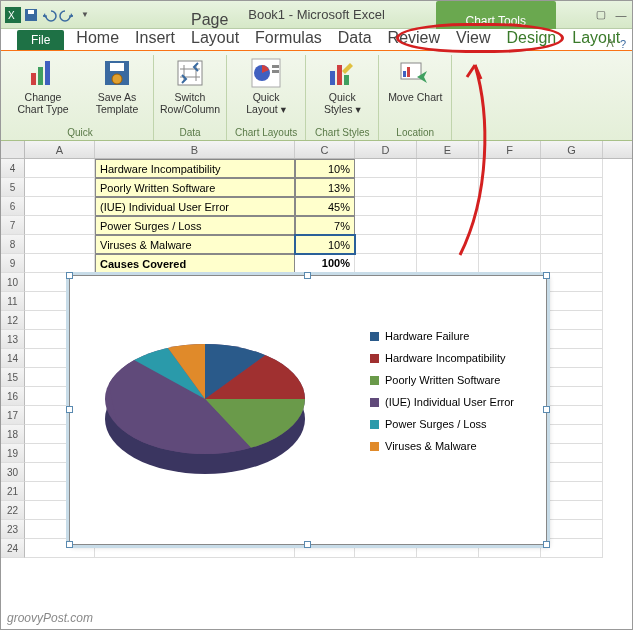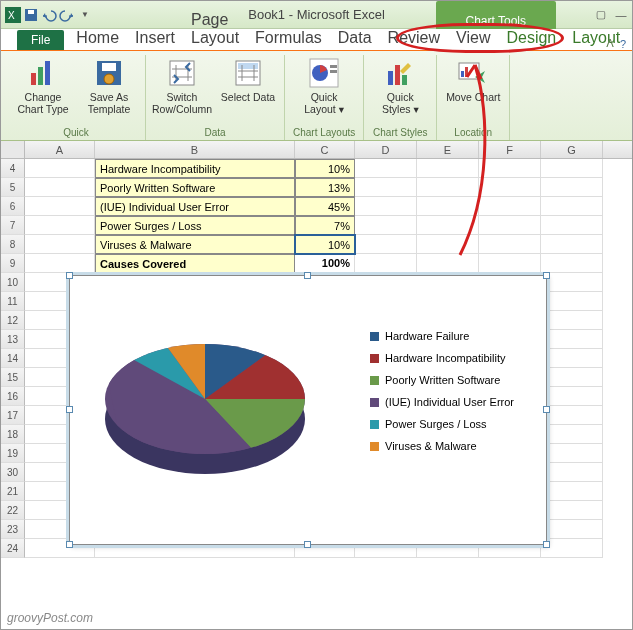--- a/index.html
+++ b/index.html
@@ -14,21 +14,21 @@
 .win-controls span { width: 14px; height: 14px; display: inline-flex; align-items: center; justify-content: center; color: #555; cursor: pointer; }
 
 .ribbon-tabs { height: 22px; background: #fff; display: flex; align-items: flex-end; padding-left: 16px; border-bottom: 1px solid #f97316; position: relative; }
 .file-tab { background: #1e7145; color: #fff; padding: 3px 14px; font-size: 12px; border-radius: 2px 2px 0 0; margin-right: 4px; }
 .rtab { padding: 3px 8px; font-size: 16px; color: #444; cursor: pointer; }
 .rtab.ctx { color: #3a7a2a; }
 .ribbon-help { position: absolute; right: 6px; display: flex; gap: 6px; align-items: center; }
 
 .ribbon { height: 90px; background: linear-gradient(#f2f7ec,#e4efd8); border-bottom: 1px solid #a8c088; display: flex; padding: 4px 6px 0; gap: 0; }
 .rgroup { border-right: 1px solid #c0d4ac; padding: 0 8px; display: flex; flex-direction: column; align-items: center; justify-content: space-between; }
-.rgroup-items { display: flex; gap: 10px; }
+.rgroup-items { display: flex; gap: 18px; }
 .rbtn { display: flex; flex-direction: column; align-items: center; width: 56px; cursor: pointer; text-align: center; }
 .rbtn .ic { width: 32px; height: 32px; margin: 2px 0; }
 .rbtn .lbl { font-size: 10.5px; line-height: 1.15; color: #333; }
 .rgroup-label { font-size: 10px; color: #5a7a48; padding-bottom: 2px; }
 
 .sheet { position: relative; }
 .colhdr { display: flex; height: 18px; background: linear-gradient(#f4f4f4,#e2e2e2); border-bottom: 1px solid #bbb; }
 .colhdr .sel { width: 24px; border-right: 1px solid #bbb; background: #e8e8e8; }
 .colhdr .ch { border-right: 1px solid #ccc; text-align: center; font-size: 11px; color: #555; line-height: 18px; }
 .wA{width:70px}.wB{width:200px}.wC{width:60px}.wD{width:62px}.wE{width:62px}.wF{width:62px}.wG{width:62px}
@@ -144,28 +144,20 @@
     <div class="rgroup">
       <div class="rgroup-items">
         <div class="rbtn">
           <div class="ic"><svg viewBox="0 0 32 32">
               <rect x="4" y="4" width="24" height="24" fill="#fff" stroke="#888"></rect>
               <path d="M10 8v16M22 8v16M6 12h20M6 20h20" stroke="#888"></path>
               <path d="M8 26l4-4-4-4M24 6l-4 4 4 4" stroke="#3a6aa0" stroke-width="2" fill="none"></path>
             </svg></div>
           <div class="lbl">Switch Row/Column</div>
         </div>
-        <div class="rbtn">
-          <div class="ic"><svg viewBox="0 0 32 32">
-              <rect x="4" y="4" width="24" height="24" fill="#fff" stroke="#888"></rect>
-              <rect x="6" y="6" width="20" height="6" fill="#c0d8f0"></rect>
-              <path d="M10 8v16M22 8v16M6 14h20M6 20h20" stroke="#888"></path>
-            </svg></div>
-          <div class="lbl">Select Data</div>
-        </div>
       </div>
       <div class="rgroup-label">Data</div>
     </div>
     <div class="rgroup">
       <div class="rgroup-items">
         <div class="rbtn">
           <div class="ic"><svg viewBox="0 0 32 32">
               <rect x="2" y="2" width="28" height="28" fill="#fff" stroke="#aaa"></rect>
               <circle cx="12" cy="16" r="8" fill="#4060c0"></circle>
               <path d="M12 16L12 8A8 8 0 0 1 19 13z" fill="#d04040"></path>

